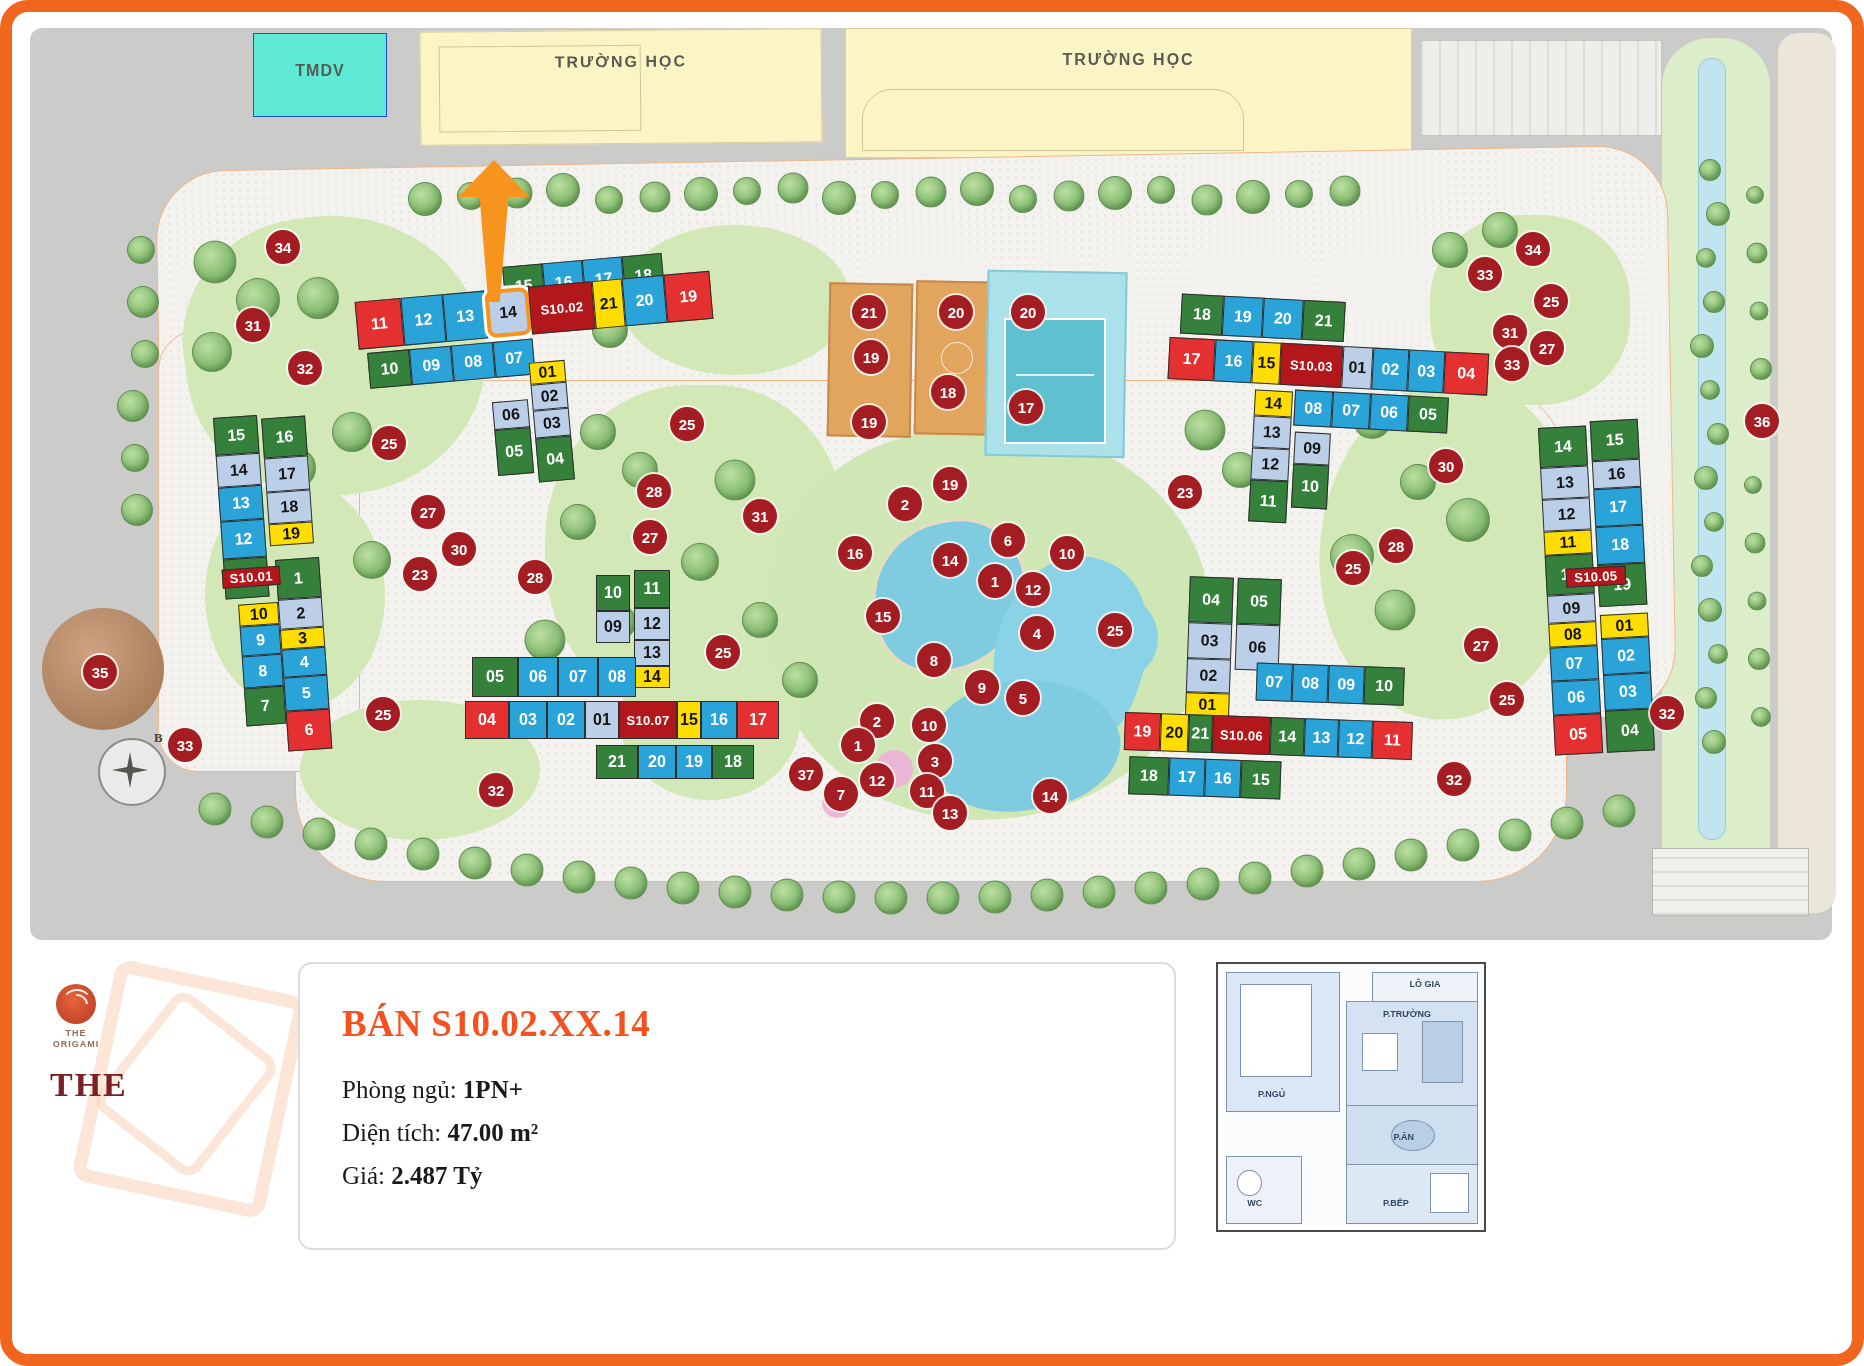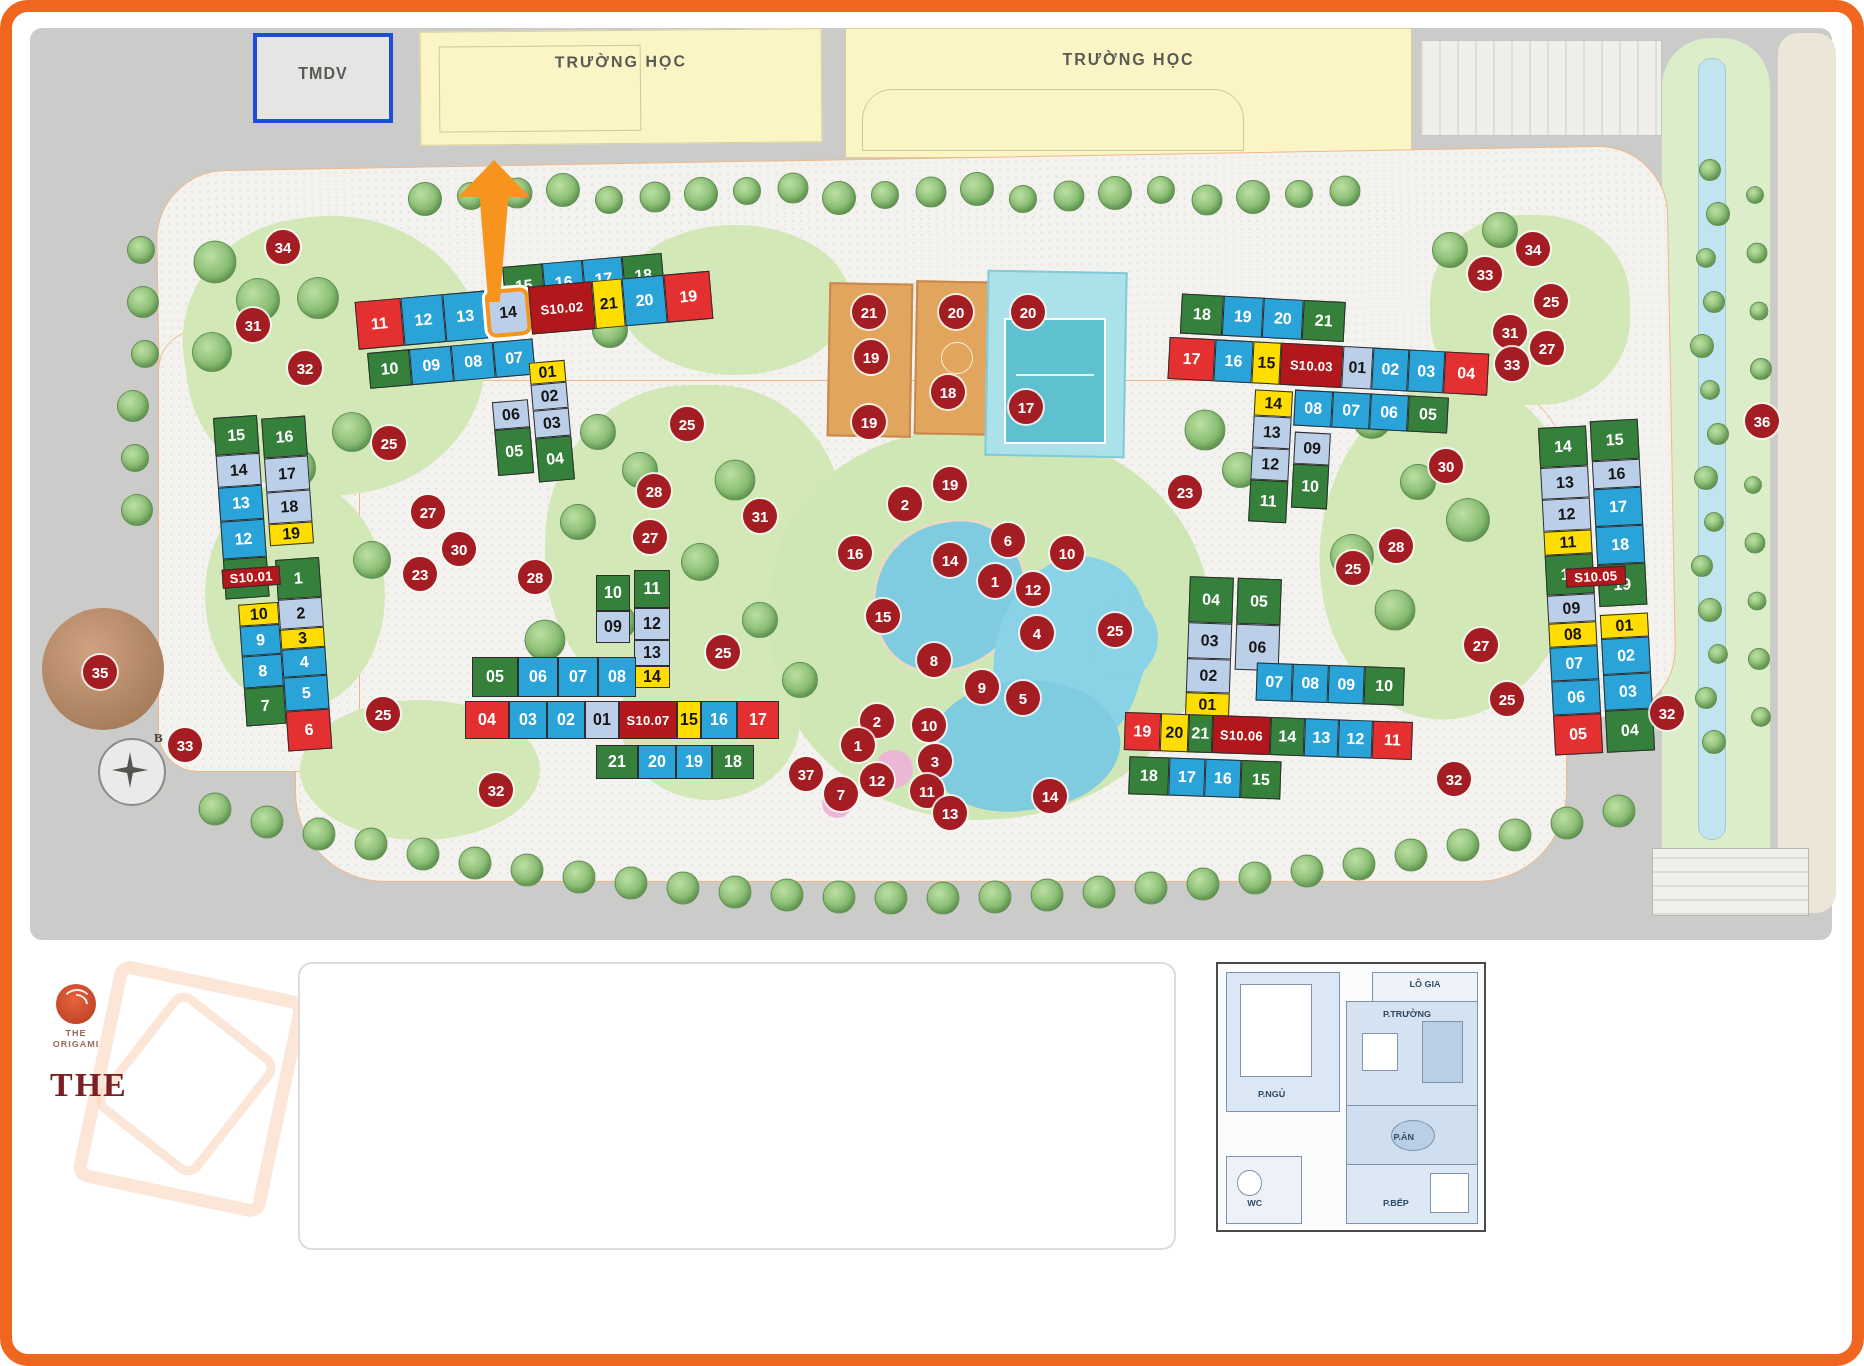--- a/index.html
+++ b/index.html
@@ -89,21 +89,21 @@
     <div class="abs green" style="left:620px;top:225px;width:230px;height:150px;border-radius:50%;"></div>
 
     <div class="abs school" style="left:420px;top:30px;width:400px;height:112px;transform:rotate(-0.5deg);">
       <div class="abs" style="left:18px;top:14px;width:200px;height:84px;border:1px solid #cfc69a;"></div>
       <div class="school-label" style="top:22px;">TRƯỜNG HỌC</div>
     </div>
     <div class="abs school" style="left:845px;top:28px;width:565px;height:128px;">
       <div class="abs" style="left:16px;top:60px;width:380px;height:60px;border:1px solid #cfc69a;border-radius:30px 30px 0 0;"></div>
       <div class="school-label" style="top:22px;">TRƯỜNG HỌC</div>
     </div>
-    <div class="abs" style="left:253px;top:33px;width:132px;height:82px;background:#e5e5e5;border:4px solid #1d4ed8;z-index:9;">
+    <div class="abs" style="left:253px;top:33px;width:132px;height:82px;background:#5eead4;border:1px solid #1d4ed8;z-index:9;">
       <div class="school-label" style="top:28px;letter-spacing:1px;">TMDV</div>
     </div>
     <div class="abs" style="left:1420px;top:40px;width:240px;height:94px;background:#efeeea;border:1px solid #c7c6c2;z-index:9;
                 background-image:repeating-linear-gradient(90deg,#dddcd6 0 2px,transparent 2px 18px);"></div>
 
     <div class="abs" style="left:1662px;top:38px;width:108px;height:872px;background:#dcedc9;border-radius:48px;z-index:8;"></div>
     <div class="abs" style="left:1698px;top:58px;width:26px;height:780px;background:#c2e4ef;border:1px solid #9cc9d8;border-radius:13px;z-index:9;"></div>
     <div class="abs" style="left:1778px;top:33px;width:58px;height:880px;background:#ece6d8;border-radius:20px;z-index:8;"></div>
 
     <div class="abs court" style="left:828px;top:283px;width:80px;height:150px;transform:rotate(1deg);">
@@ -512,20 +512,26 @@
       <div class="wm" style="left:82px;top:40px;width:110px;height:130px;transform:rotate(38deg);border-width:9px;"></div>
       <div id="logo-circle">
         <i style="left:5px;top:5px;width:28px;height:28px;"></i>
         <i style="left:10px;top:10px;width:18px;height:18px;transform:rotate(40deg);"></i>
       </div>
       <div id="logo-small">THE ORIGAMI</div>
       <div id="logo-line1">THE</div>
     </div>
 
     <div id="card">
+      <div id="card-title" style="color: rgb(244, 81, 30);">BÁN S10.02.XX.14</div>
+      <div id="info-fields">
+          <div class="field"><span>Phòng ngủ: </span><b>1PN+</b></div>
+          <div class="field"><span>Diện tích: </span><b>47.00 m²</b></div>
+          <div class="field"><span>Giá: </span><b>2.487 Tỷ</b></div>
+        </div>
     </div>
 
 
     <div id="floorplan">
       <div class="room" style="left:3%;top:3%;width:42%;height:52%;background:#dbe7f5;">
         <div class="furn" style="left:12%;top:8%;width:62%;height:66%;background:#fff;"></div>
       </div>
       <div class="rlabel" style="left:15%;top:47%;">P.NGỦ</div>
       <div class="room" style="left:58%;top:3%;width:39%;height:11%;background:#eef3fa;"></div>
       <div class="rlabel" style="left:72%;top:5.5%;">LÔ GIA</div>

